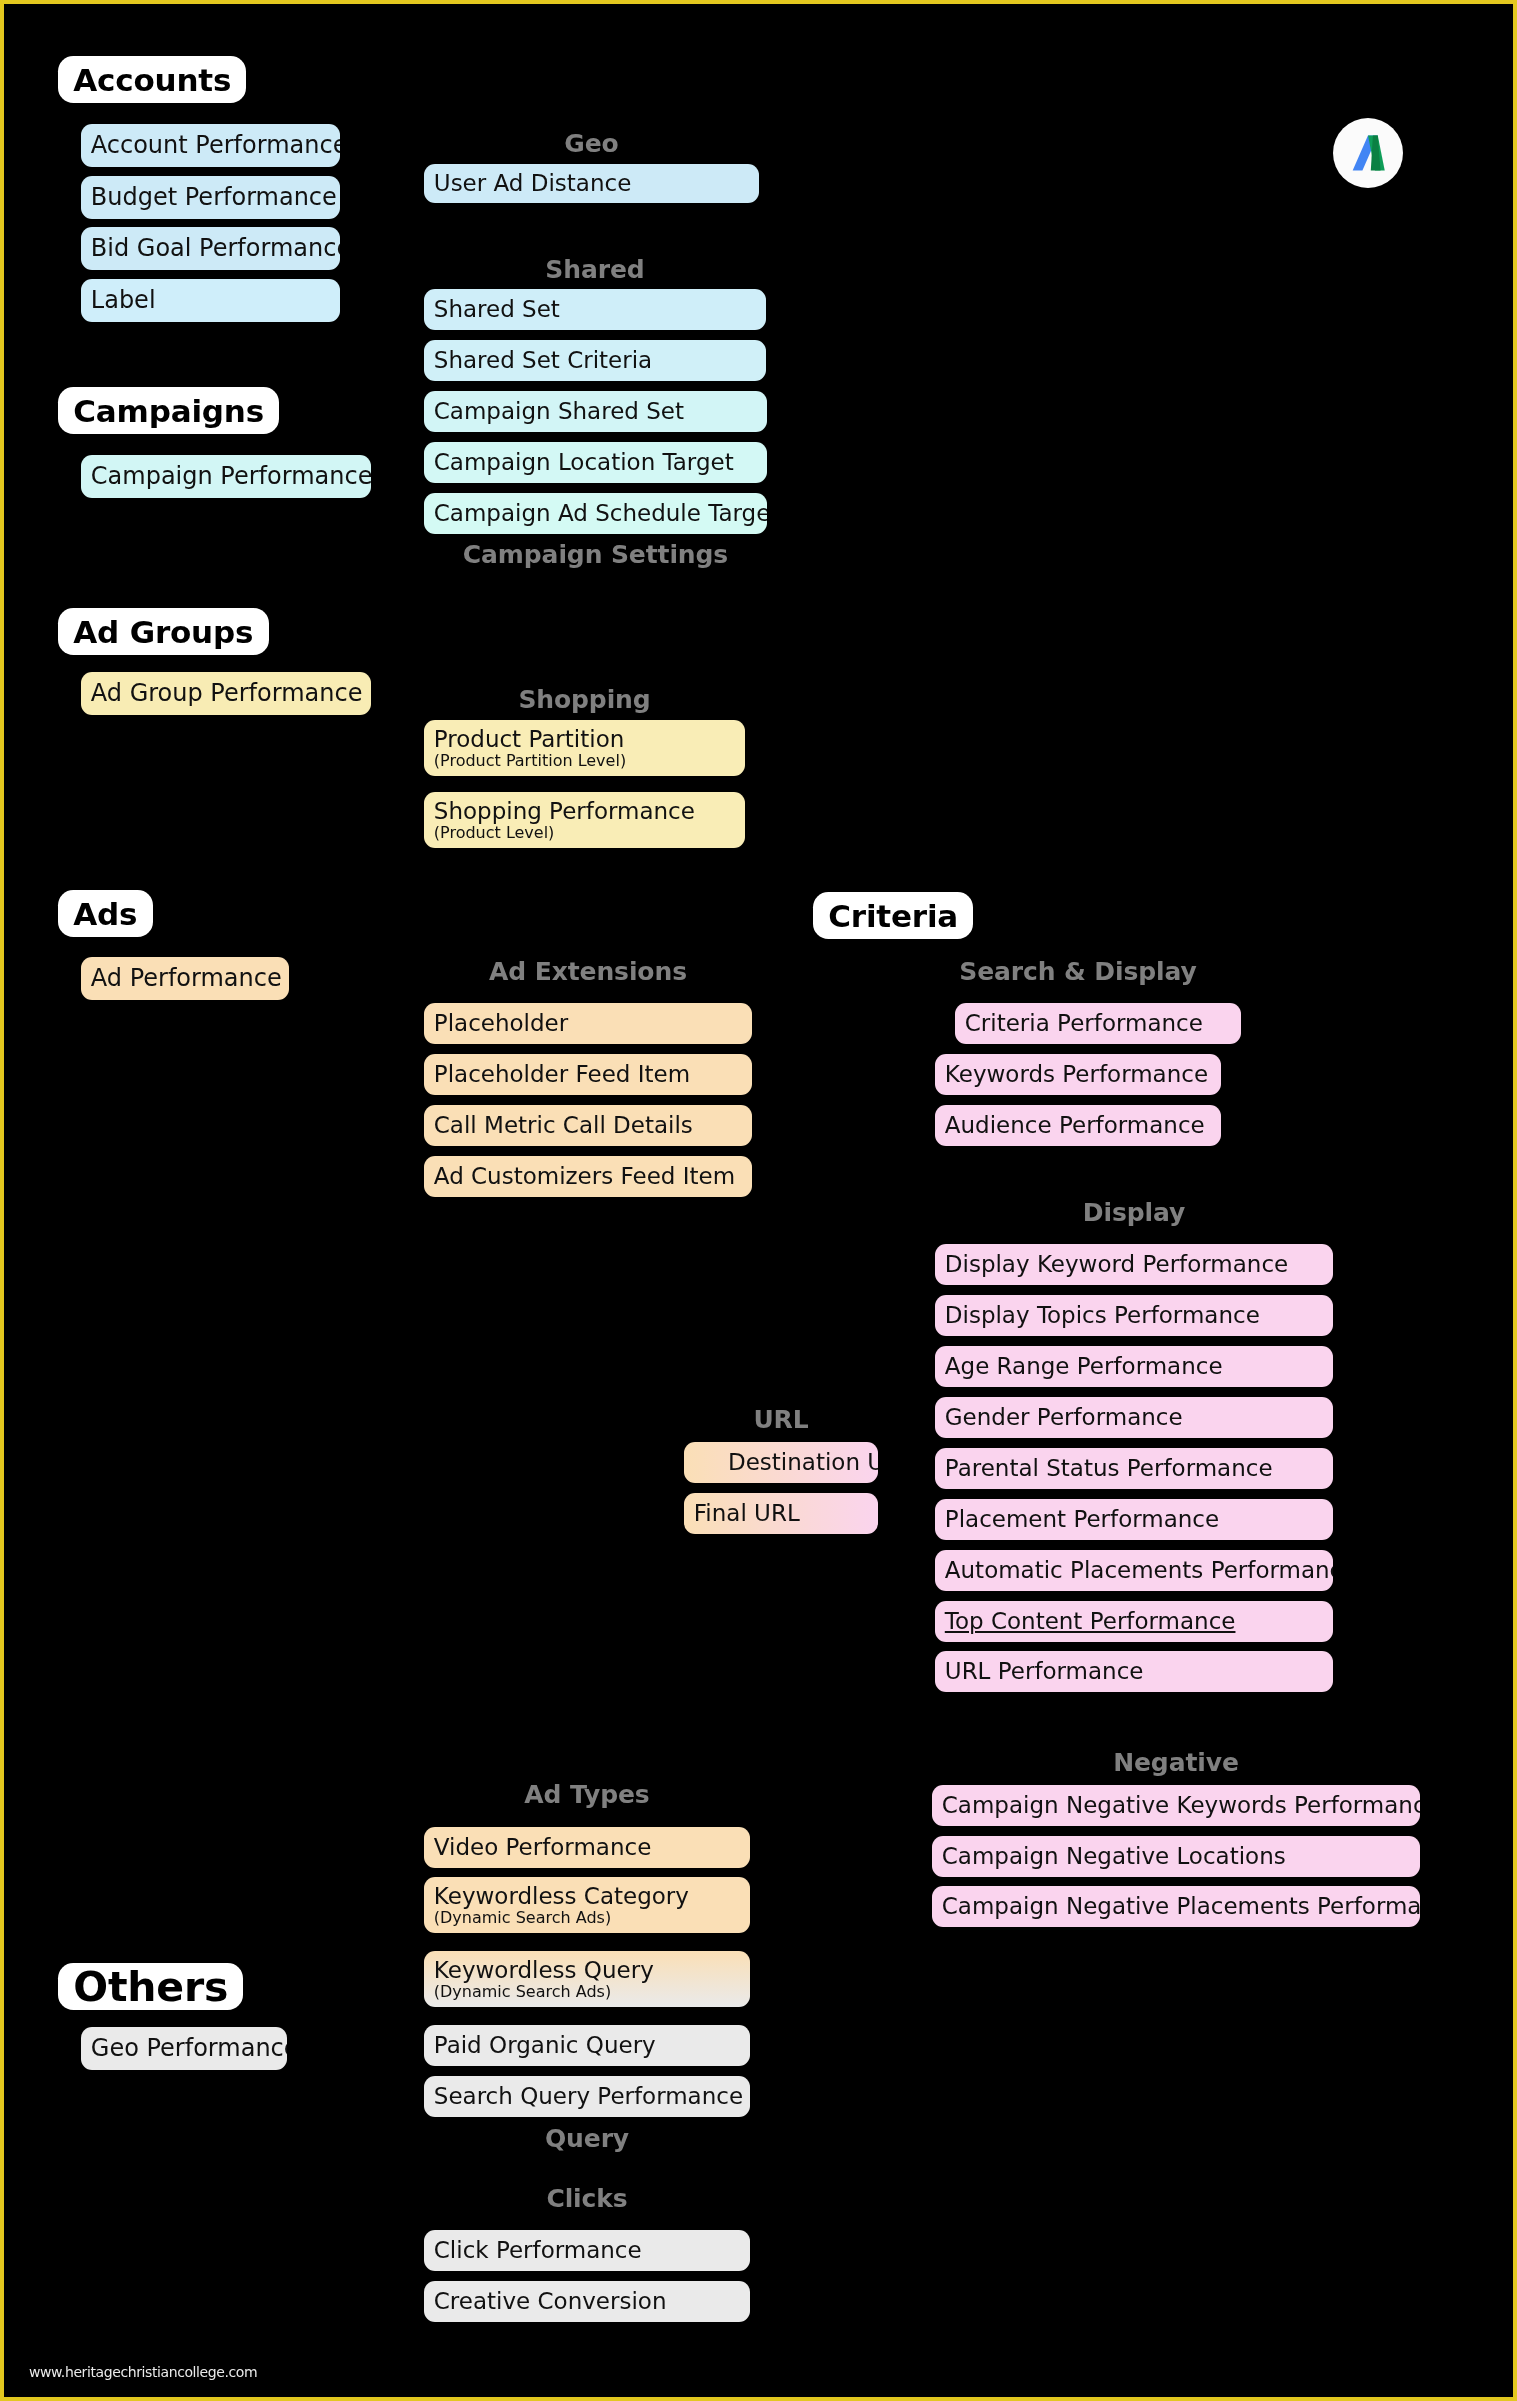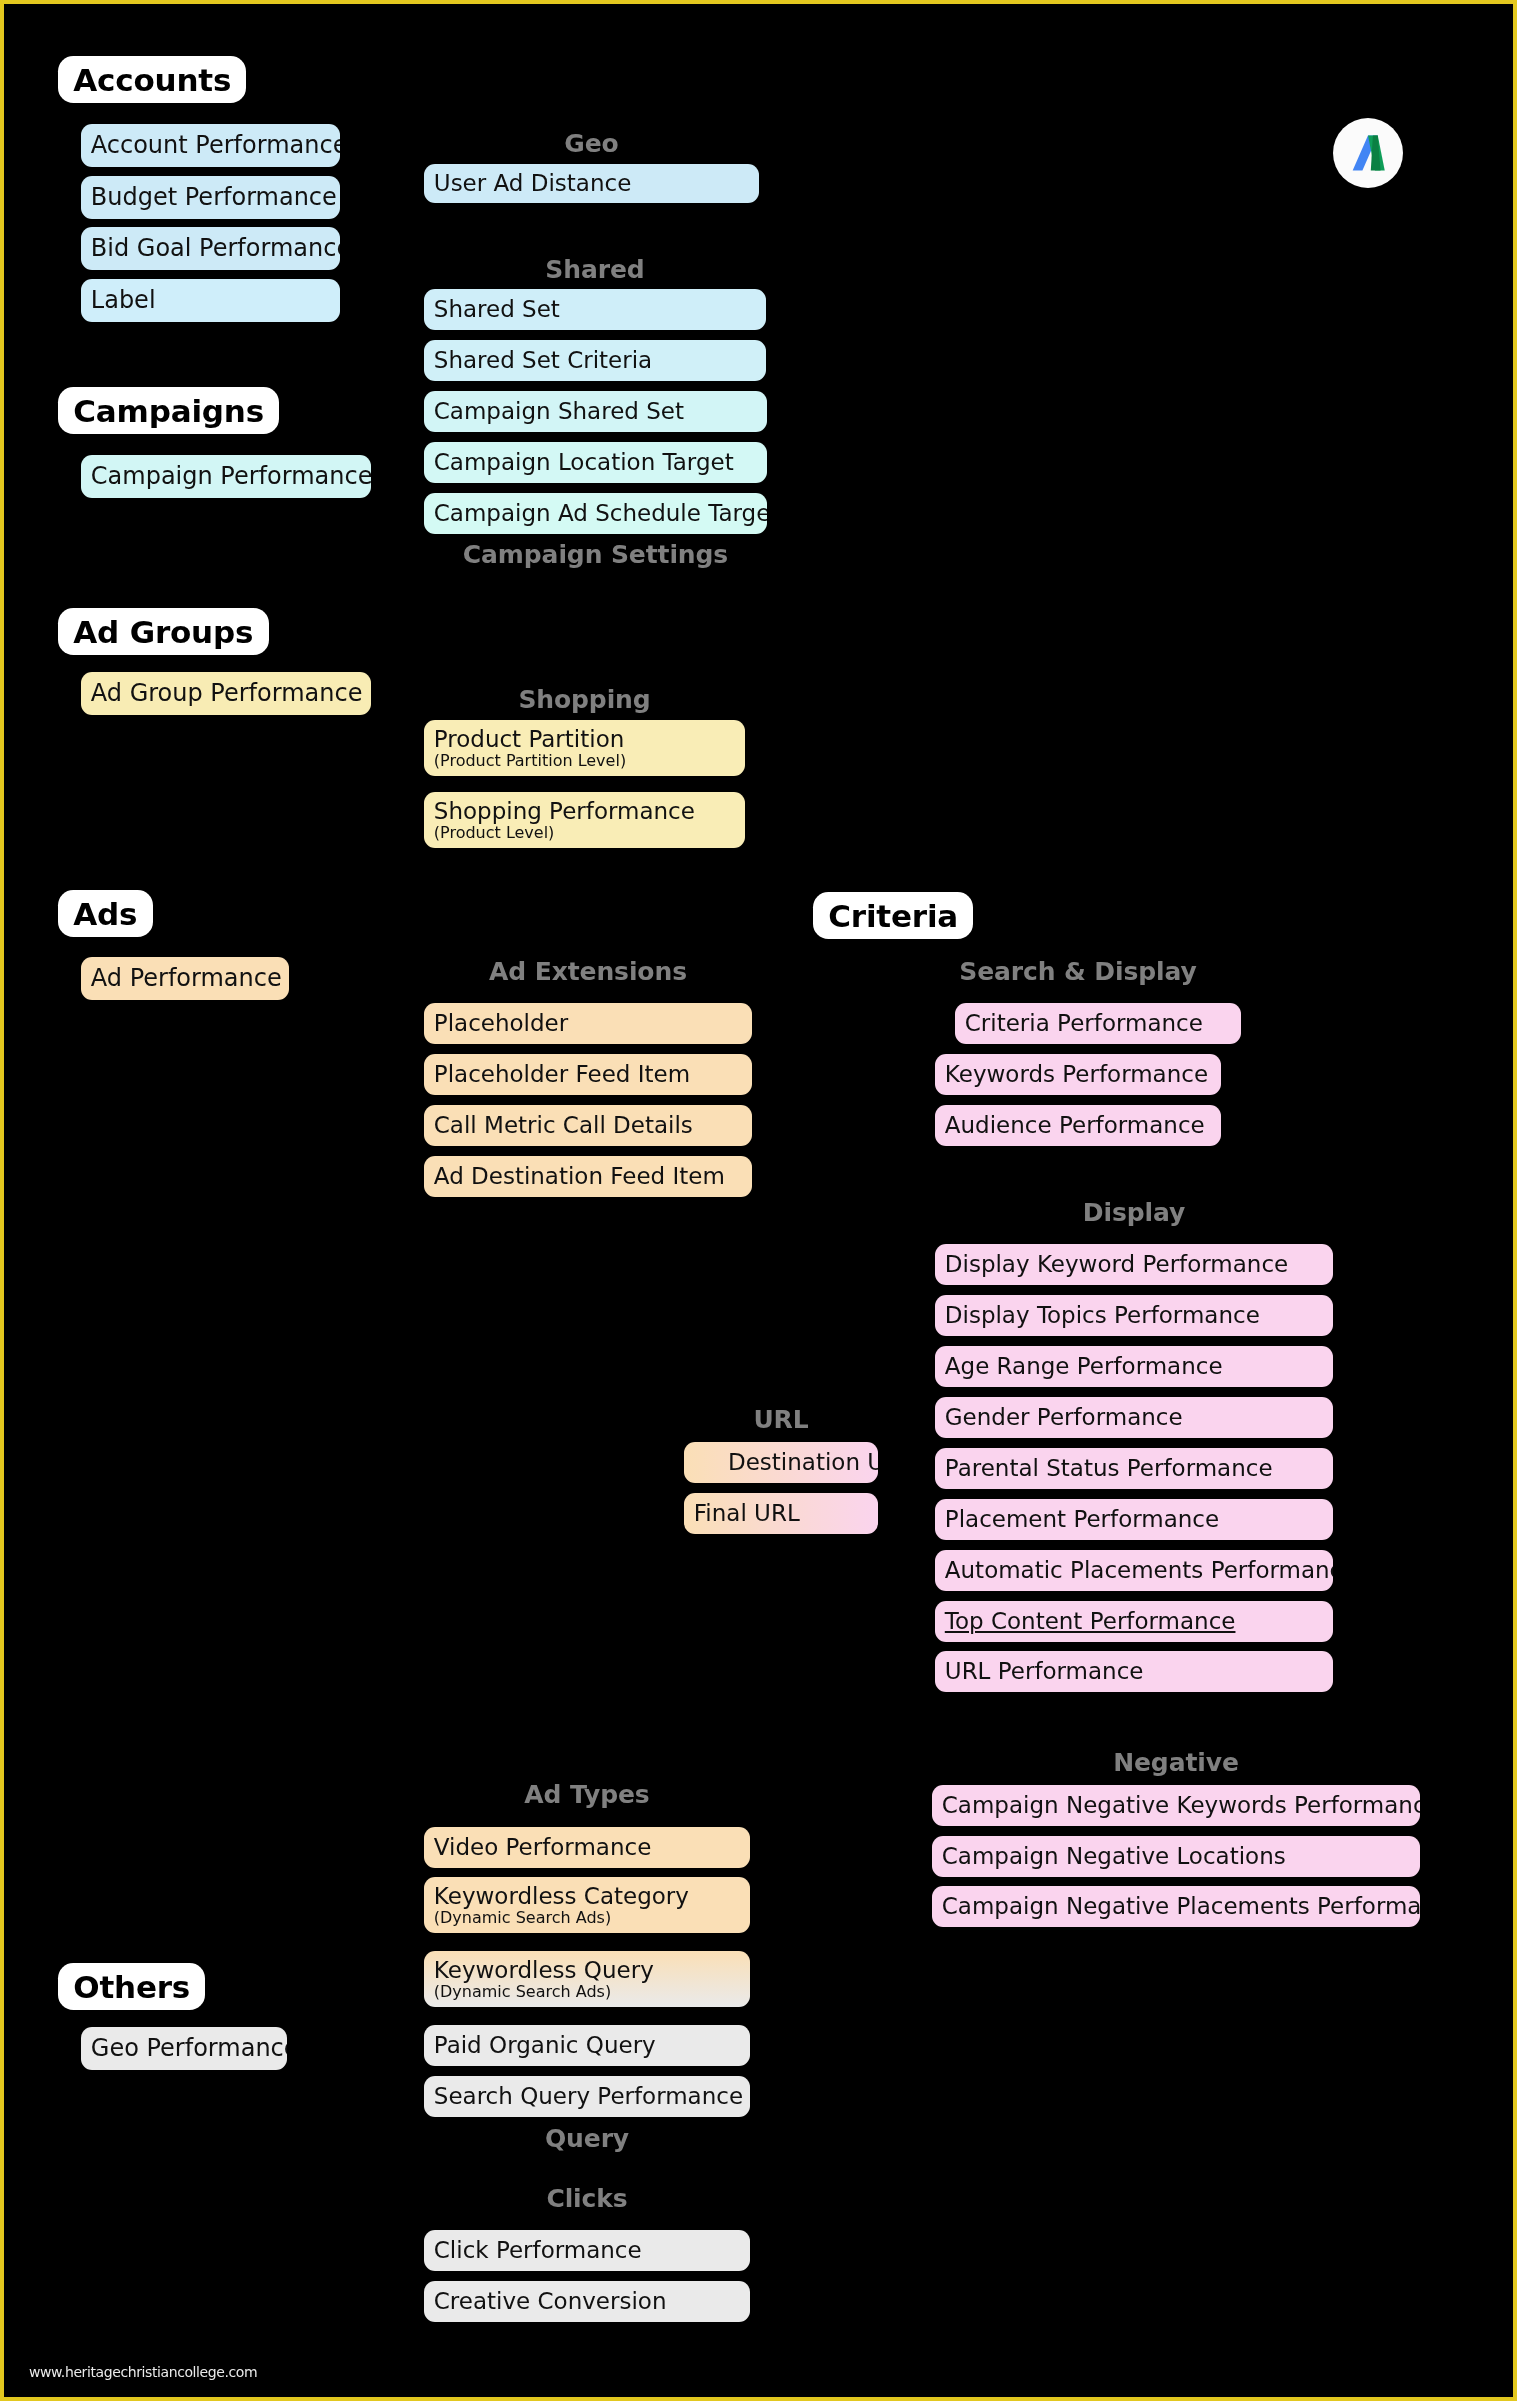--- a/index.html
+++ b/index.html
@@ -101,21 +101,21 @@
   </div>
 
   <div class="sec-pill" style="left:54px; top:604px; height:47px; font-size:31px;">
     <span>Ad Groups</span>
   </div>
 
   <div class="sec-pill" style="left:54px; top:886px; height:47px; font-size:31px;">
     <span>Ads</span>
   </div>
 
-  <div class="sec-pill" style="left:54px; top:1959px; height:47px; font-size:31px;">
+  <div class="sec-pill" style="left:54px; top:1959px; height:47px; font-size:41px;">
     <span>Others</span>
   </div>
 
   <div class="sec-pill" style="left:809px; top:888px; height:47px; font-size:31px;">
     <span>Criteria</span>
   </div>
 
   <div class="node" style="left:77px; top:120px; width:259px; height:43px; font-size:24px; background:#cdeaf7;">
     <span>Account Performance</span>
   </div>
@@ -192,21 +192,21 @@
   <div class="node" style="left:420px; top:999px; width:328px; height:41px; font-size:23px; background:#fadfb6;">
     <span>Placeholder</span>
   </div>
   <div class="node" style="left:420px; top:1050px; width:328px; height:41px; font-size:23px; background:#fadfb6;">
     <span>Placeholder Feed Item</span>
   </div>
   <div class="node" style="left:420px; top:1101px; width:328px; height:41px; font-size:23px; background:#fadfb6;">
     <span>Call Metric Call Details</span>
   </div>
   <div class="node" style="left:420px; top:1152px; width:328px; height:41px; font-size:23px; background:#fadfb6;">
-    <span>Ad Destination Feed Item</span>
+    <span>Ad Customizers Feed Item</span>
   </div>
 
   <div class="grp-cap" style="left:931px; top:953px; width:286px; font-size:25px;">
     <span>Search &amp; Display</span>
   </div>
   <div class="node" style="left:931px; top:999px; width:286px; height:41px; font-size:23px; background:#fad4ee;margin-left:20px;">
     <span>Criteria Performance</span>
   </div>
   <div class="node" style="left:931px; top:1050px; width:286px; height:41px; font-size:23px; background:#fad4ee;">
     <span>Keywords Performance</span>

